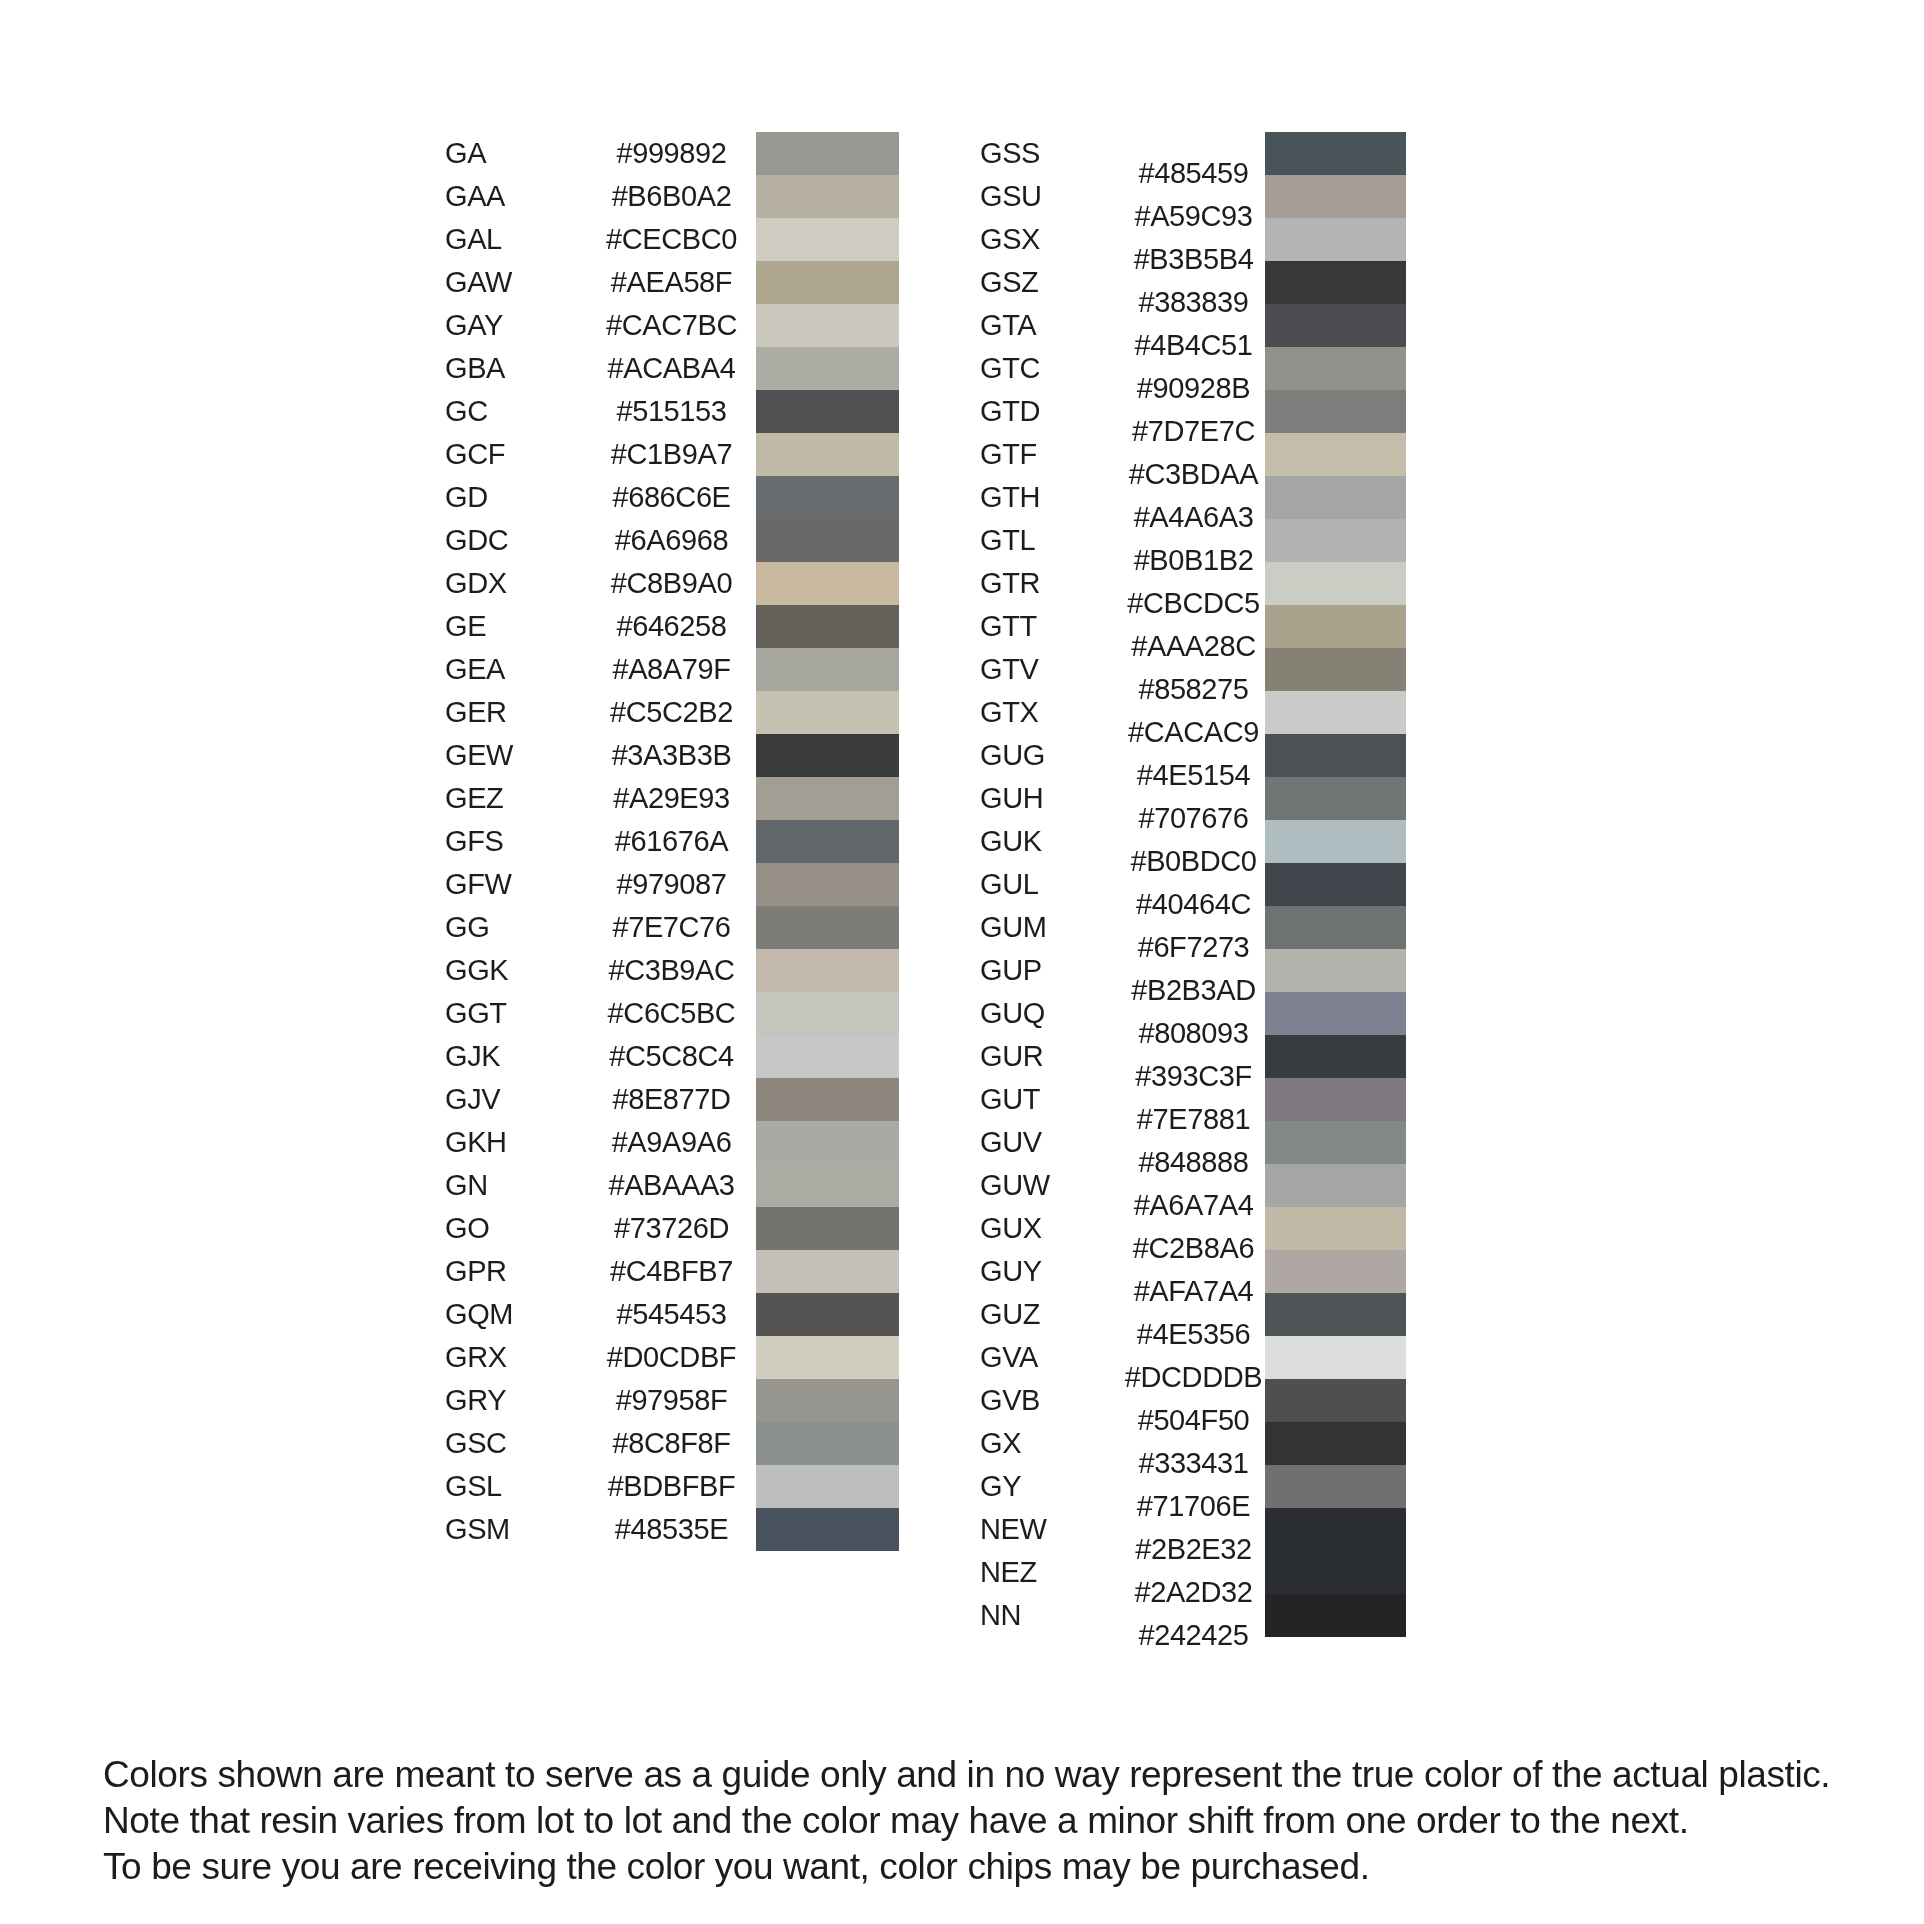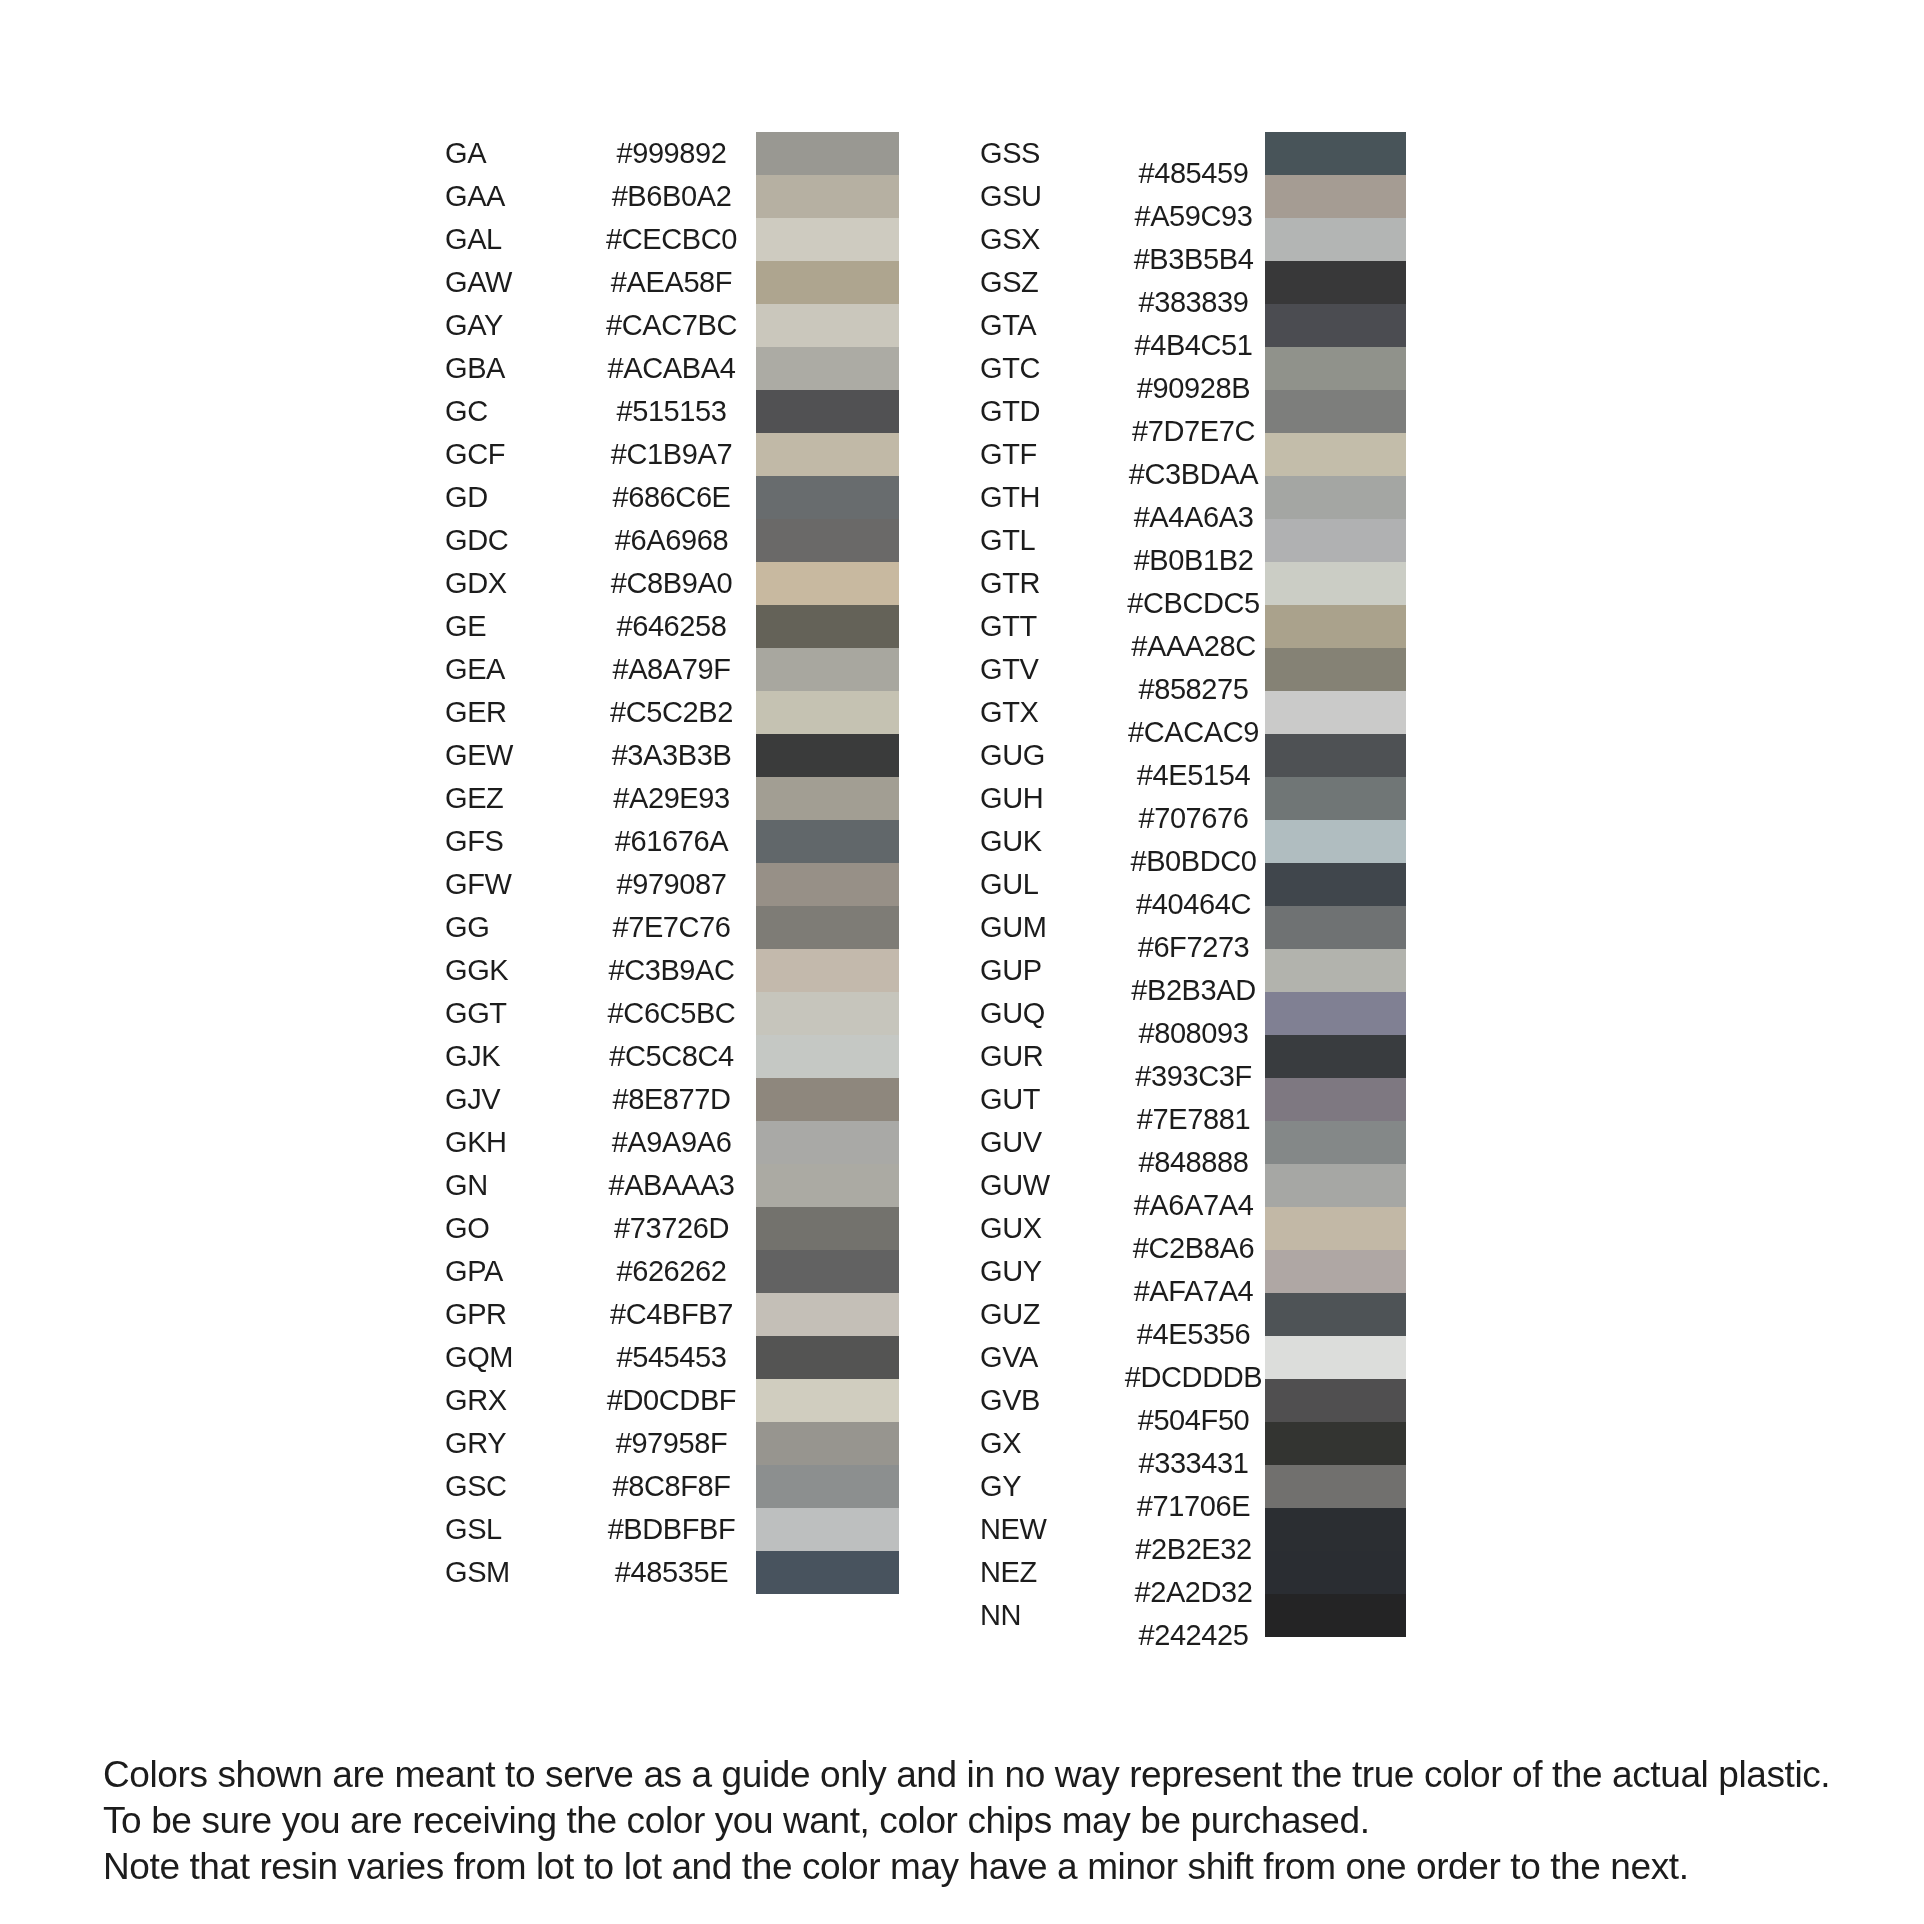--- a/index.html
+++ b/index.html
@@ -194,25 +194,20 @@
     <span class="hex">#ABAAA3</span>
     <span class="swatch" style="background: rgb(171, 170, 163);"></span>
   </div>
 
   <div class="row">
     <span class="code">GO</span>
     <span class="hex">#73726D</span>
     <span class="swatch" style="background: rgb(115, 114, 109);"></span>
   </div>
 
-  <div class="row">
-    <span class="code">GPA</span>
-    <span class="hex">#626262</span>
-    <span class="swatch" style="background: rgb(98, 98, 98);"></span>
-  </div>
 
   <div class="row">
     <span class="code">GPR</span>
     <span class="hex">#C4BFB7</span>
     <span class="swatch" style="background: rgb(196, 191, 183);"></span>
   </div>
 
   <div class="row">
     <span class="code">GQM</span>
     <span class="hex">#545453</span>
@@ -458,16 +453,16 @@
 
   <div class="row">
     <span class="code">NN</span>
     <span class="hex">#242425</span>
     <span class="swatch" style="background: rgb(36, 36, 37);"></span>
   </div>
 </div>
 
 <div class="disclaimer">
   <p>Colors shown are meant to serve as a guide only and in no way represent the true color of the actual plastic.</p>
+  <p>Note that resin varies from lot to lot and the color may have a minor shift from one order to the next.</p>
   <p>To be sure you are receiving the color you want, color chips may be purchased.</p>
-  <p>Note that resin varies from lot to lot and the color may have a minor shift from one order to the next.</p>
 </div>
 
 
 </body></html>

